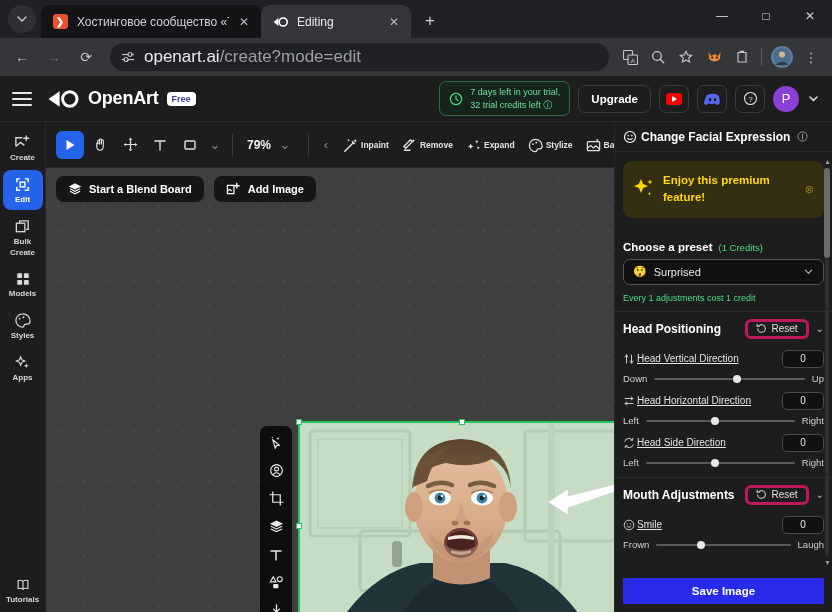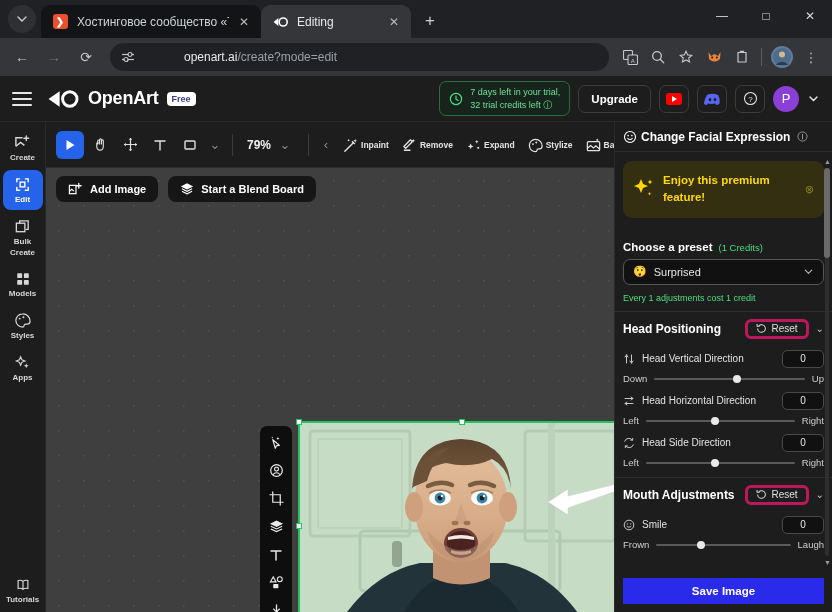--- a/index.html
+++ b/index.html
@@ -74,21 +74,21 @@
   .nav-btn.dim { color: #6e7175; }
   .omnibox {
     flex: 1 1 auto; height: 28px; background: #202124;
     border-radius: 14px; display: flex; align-items: center;
     padding: 0 10px; margin: 0 6px; min-width: 0;
   }
   .omni-icon {
     width: 16px; height: 16px; margin-right: 8px; flex: 0 0 auto;
     color: #c3c7cb; display: flex; align-items: center; justify-content: center;
   }
-  .omni-url { font-size: 12px; color: #9aa0a6; white-space: nowrap; overflow: hidden; margin-left: 40px; }
+  .omni-url { font-size: 17px; color: #9aa0a6; white-space: nowrap; overflow: hidden; }
   .omni-url b { color: #e8eaed; font-weight: normal; }
   .tb-icon {
     width: 26px; height: 26px; flex: 0 0 auto;
     display: flex; align-items: center; justify-content: center;
     color: #c3c7cb; font-size: 13px; margin-left: 2px;
   }
   .tb-sep { width: 1px; height: 18px; background: #5a5d61; margin: 0 6px; flex:0 0 auto;}
   .profile-av {
     width: 22px; height: 22px; border-radius: 50%;
     background: #5f7c9b; flex: 0 0 auto; margin: 0 3px;
@@ -257,21 +257,21 @@
   .group-title { color: #fff; font-size: 12px; font-weight: bold; }
   .reset-btn {
     margin-left: auto; border: 3px solid #be185d; border-radius: 6px; height: 20px;
     display: flex; align-items: center; gap: 4px; padding: 0 8px;
     color: #e0e0e0; font-size: 10px;
   }
   .chev-sm { color: #c0c0c0; font-size: 10px; margin-left: 7px; }
 
   .ctrl-row { display: flex; align-items: center; margin-top: 7px; }
   .ctrl-ico { width: 14px; color: #c9c9c9; display:flex;align-items:center; flex:0 0 auto;}
-  .ctrl-name { color: #e2e2e2; font-size: 10px; margin-left: 5px; flex: 1 1 auto; }
+  .ctrl-name { color: #e2e2e2; font-size: 10px; flex: 1 1 auto; text-decoration: underline; }
   .ctrl-val {
     width: 42px; height: 18px; border: 1px solid #4a4a4a; border-radius: 5px;
     background: #111; color: #e6e6e6; font-size: 10px;
     display: flex; align-items: center; justify-content: center; flex: 0 0 auto;
   }
   .slider-row { display: flex; align-items: center; gap: 7px; margin-top: 5px; }
   .slider-cap { color: #cfcfcf; font-size: 9.5px; flex: 0 0 auto; }
   .slider { flex: 1 1 auto; height: 12px; position: relative; }
   .slider-line { position: absolute; left: 0; right: 0; top: 5px; height: 2px; background: #5a5a5a; border-radius: 1px; }
   .knob { position: absolute; top: 2px; width: 8px; height: 8px; border-radius: 50%; background: #e9e9e9; }
@@ -588,34 +588,34 @@
 
         <div style="flex:1 1 auto;"></div>
 
       </div>
 
       <div class="canvas-wrap">
         <div class="canvas-dots"></div>
 
         <div class="canvas-top-btns">
           <div class="canvas-btn">
+            <svg width="14" height="14" viewBox="0 0 16 16">
+                <path d="M8 1.5L15 5 8 8.5 1 5z" fill="#fff"></path>
+                <path d="M2.2 7.8L8 10.7l5.8-2.9" fill="none" stroke="#fff" stroke-width="1.3"></path>
+                <path d="M2.2 10.6L8 13.5l5.8-2.9" fill="none" stroke="#fff" stroke-width="1.3"></path>
+              </svg>
+            <span>Start a Blend Board</span>
+          </div>
+          <div class="canvas-btn">
             <svg width="15" height="15" viewBox="0 0 16 16">
                 <path d="M1.5 3.5h7v9h-7z" fill="none" stroke="#fff" stroke-width="1.3"></path>
                 <path d="M1.5 10l2.5-2.3 2.3 2" fill="none" stroke="#fff" stroke-width="1.2"></path>
                 <path d="M11.5 1.5v5M9 4h5" stroke="#fff" stroke-width="1.4" stroke-linecap="round"></path>
               </svg>
             <span>Add Image</span>
-          </div>
-          <div class="canvas-btn">
-            <svg width="14" height="14" viewBox="0 0 16 16">
-                <path d="M8 1.5L15 5 8 8.5 1 5z" fill="#fff"></path>
-                <path d="M2.2 7.8L8 10.7l5.8-2.9" fill="none" stroke="#fff" stroke-width="1.3"></path>
-                <path d="M2.2 10.6L8 13.5l5.8-2.9" fill="none" stroke="#fff" stroke-width="1.3"></path>
-              </svg>
-            <span>Start a Blend Board</span>
           </div>
         </div>
 
         <div class="img-sel">
           <div class="photo">
             <svg width="323" height="205" viewBox="0 0 323 205" preserveAspectRatio="none">
               <defs>
                 <linearGradient id="wall" x1="0" y1="0" x2="0" y2="1">
                   <stop offset="0%" stop-color="#d4e4d2"></stop>
                     <stop offset="55%" stop-color="#cadfc9"></stop>

